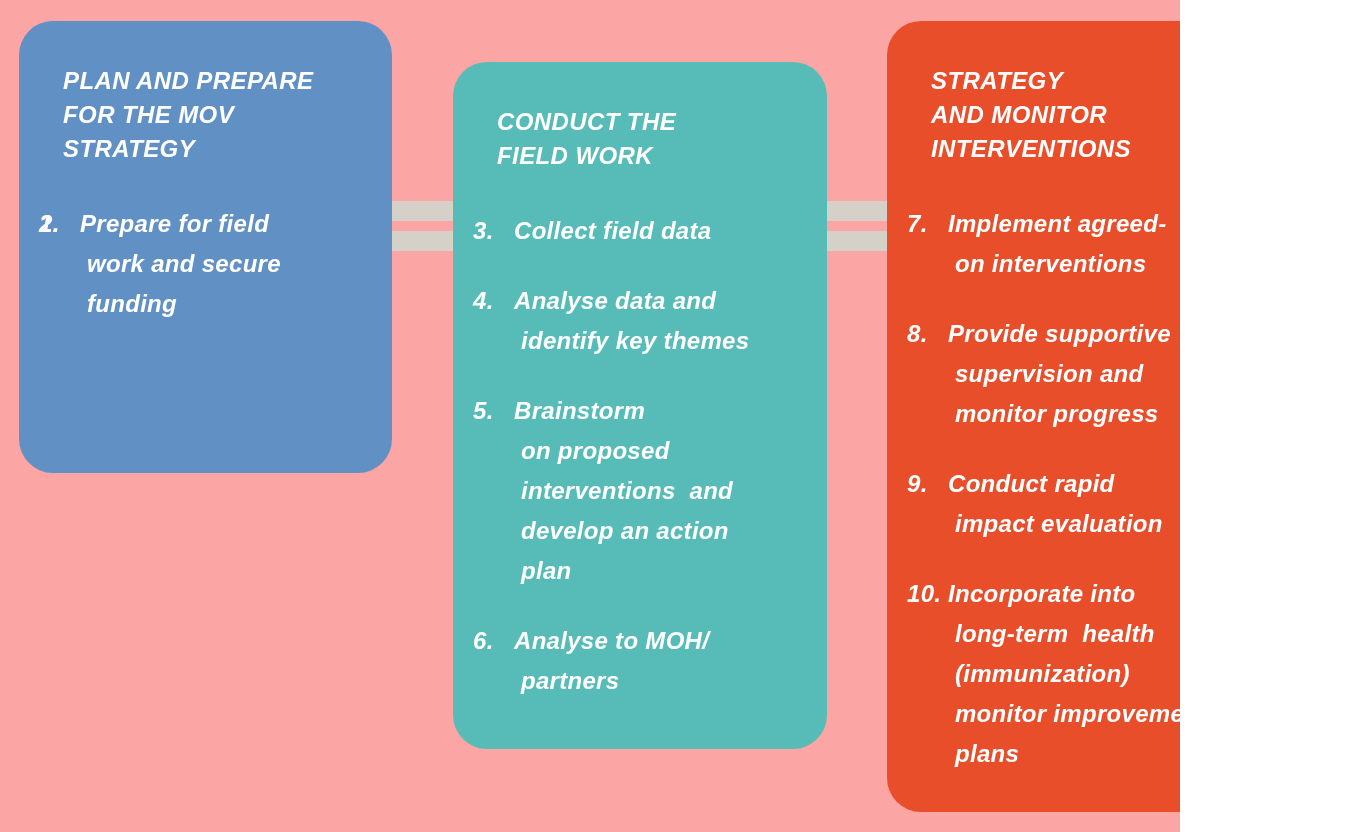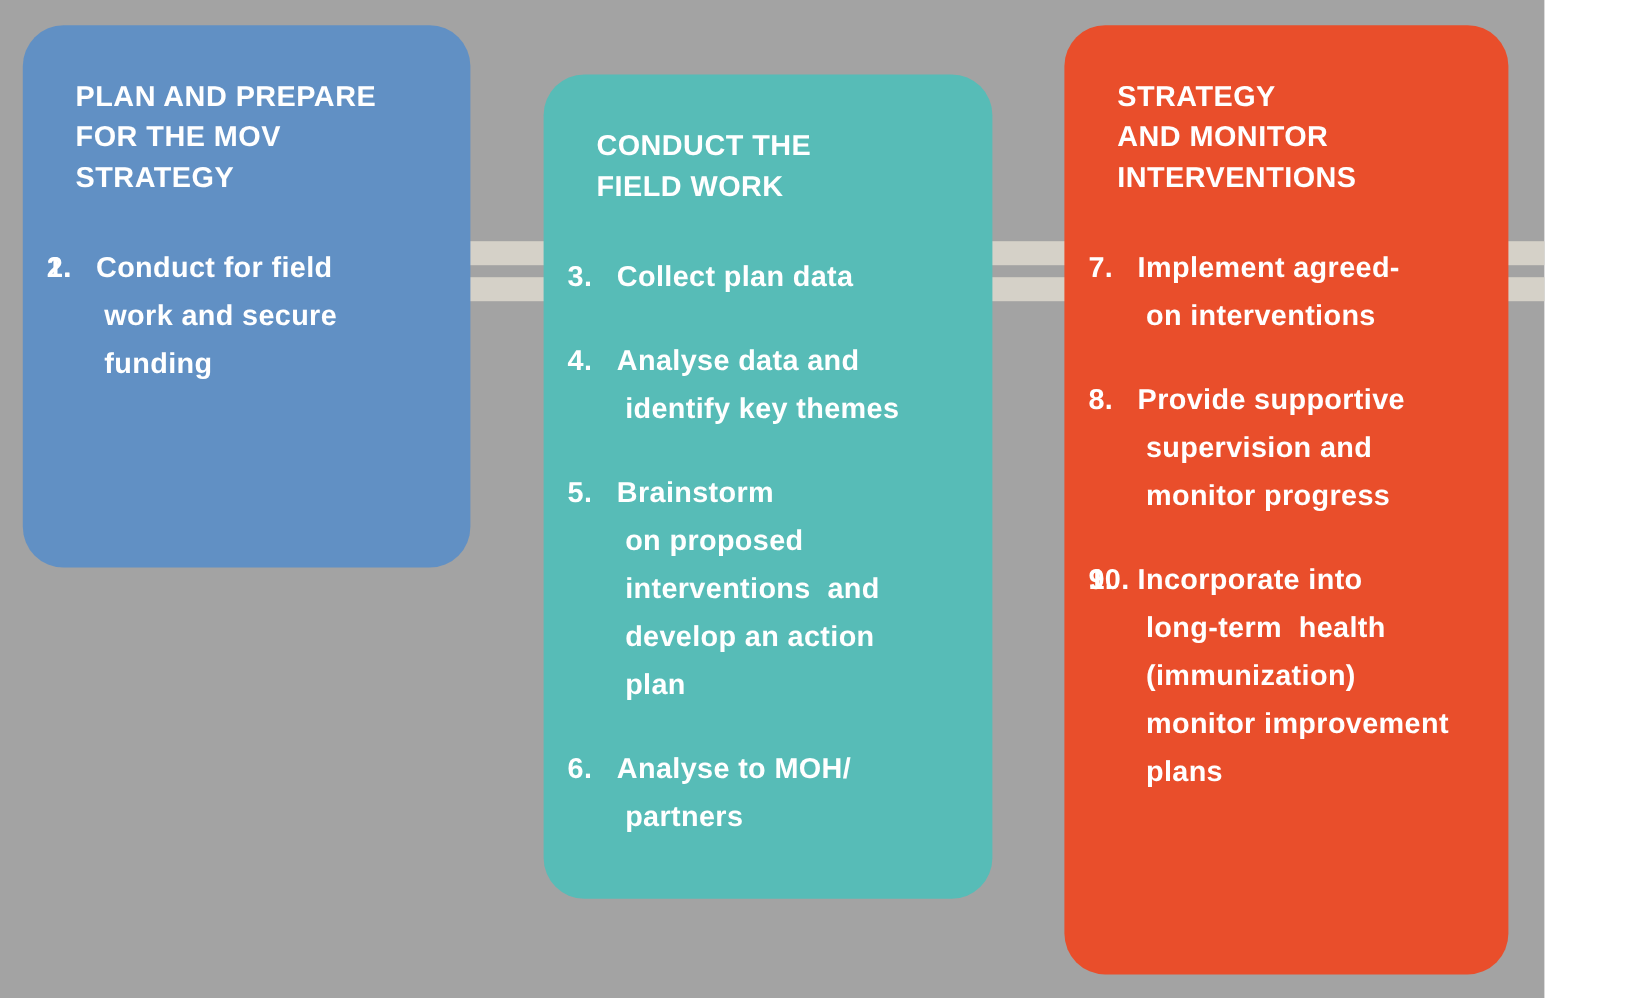--- a/index.html
+++ b/index.html
@@ -1,24 +1,25 @@
 <!DOCTYPE html>
 <html><head>
 <meta charset="utf-8">
 <style>
   html, body { margin: 0; padding: 0; background: #ffffff; }
   #canvas {
     position: relative;
-    width: 1287px;
+    width: 1180px;
     height: 832px;
-    background: #a3a3a3;
+    background: #fca5a5;
     overflow: hidden;
     font-family: "Liberation Sans", "DejaVu Sans", sans-serif;
     font-weight: 700;
     color: #ffffff;
+    font-style: italic;
   }
 
   
   .bar {
     position: absolute;
     left: 380px;
     width: 945px;
     height: 20px;
     z-index: 0;
   }
@@ -88,34 +89,34 @@
   <section class="stage" id="stage-0" style="background: rgb(97, 144, 196);">
     <h2 class="stage-title">PLAN AND PREPARE
 FOR THE MOV
 STRATEGY</h2>
     <div class="items">
       <div class="item">
         <span class="num">1.</span>
       </div>
       <div class="item">
         <span class="num">2.</span>
-        <span class="txt">Conduct for field
+        <span class="txt">Prepare for field
  work and secure
  funding</span>
       </div>
     </div>
   </section>
 
   <section class="stage" id="stage-1" style="background: rgb(87, 188, 183); margin-top: 41px;">
     <h2 class="stage-title">CONDUCT THE
 FIELD WORK</h2>
     <div class="items">
       <div class="item">
         <span class="num">3.</span>
-        <span class="txt">Collect plan data</span>
+        <span class="txt">Collect field data</span>
       </div>
       <div class="item">
         <span class="num">4.</span>
         <span class="txt">Analyse data and
  identify key themes</span>
       </div>
       <div class="item">
         <span class="num">5.</span>
         <span class="txt">Brainstorm
  on proposed
@@ -142,20 +143,22 @@
  on interventions</span>
       </div>
       <div class="item">
         <span class="num">8.</span>
         <span class="txt">Provide supportive
  supervision and
  monitor progress</span>
       </div>
       <div class="item">
         <span class="num">9.</span>
+        <span class="txt">Conduct rapid
+ impact evaluation</span>
       </div>
       <div class="item">
         <span class="num">10.</span>
         <span class="txt">Incorporate into
  long-term  health
  (immunization)
  monitor improvement
  plans</span>
       </div>
     </div>

